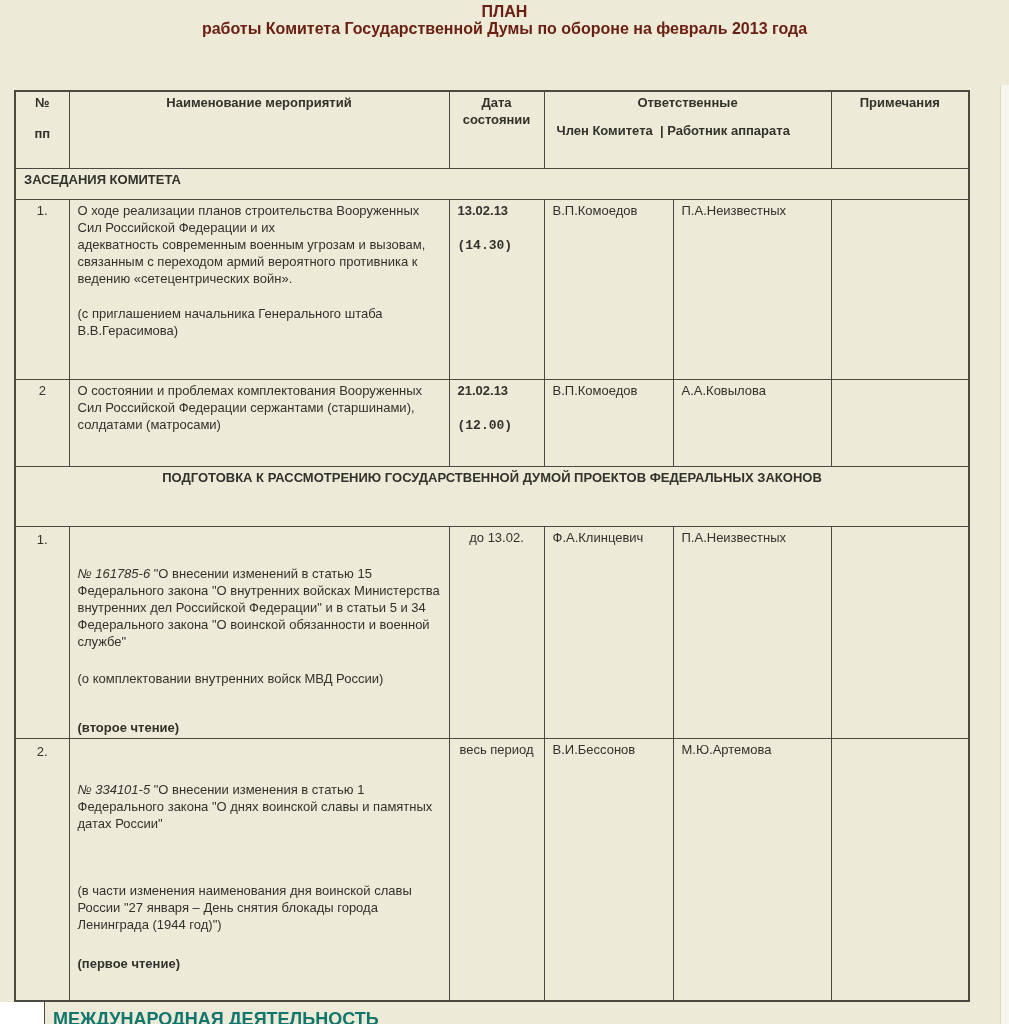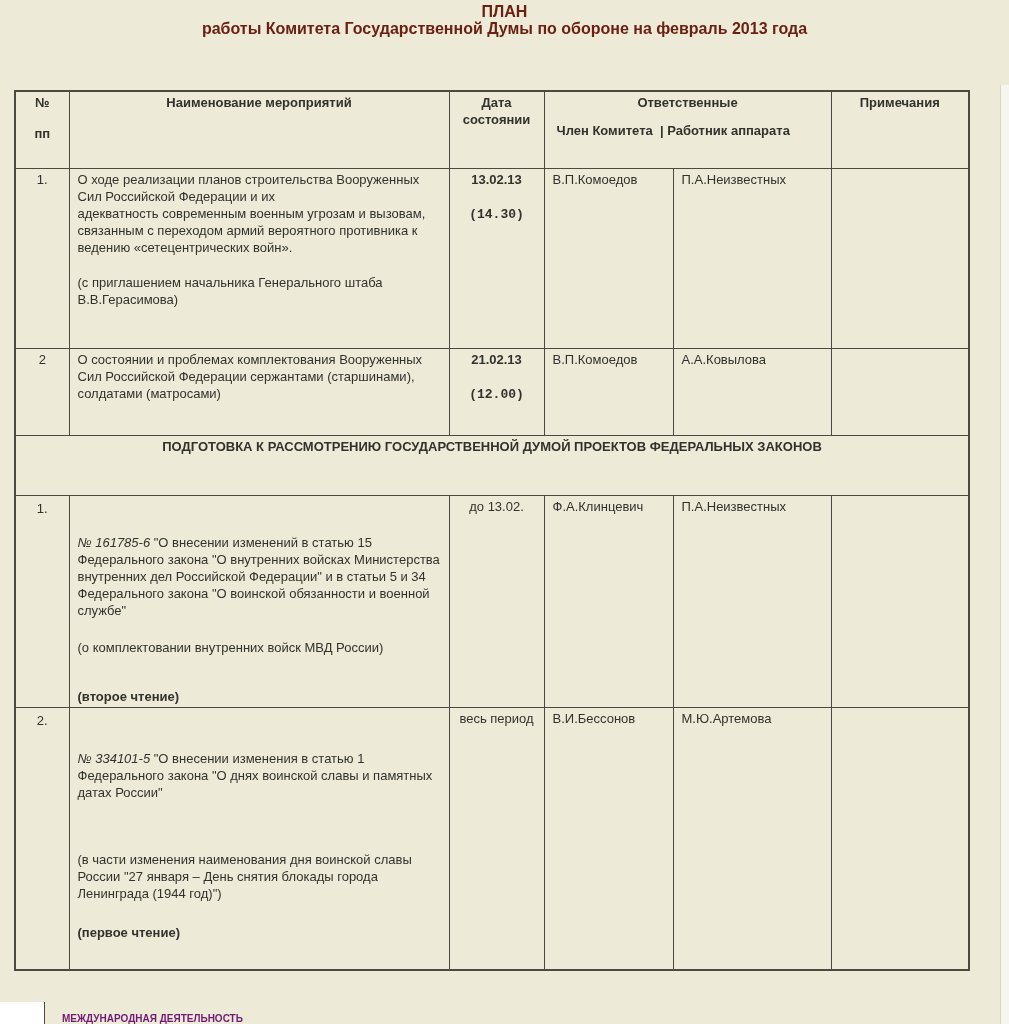--- a/index.html
+++ b/index.html
@@ -31,40 +31,40 @@
   .h-num .l2 { margin-top:14px; }
   .h-name { padding-top:16px; }
   .h-date { vertical-align:bottom; padding-bottom:3px; }
   .h-resp { padding-top:16px; }
   .h-resp .sub { margin-top:11px; text-align:left; padding-left:4px; font-weight:bold; }
   .h-notes { padding-top:16px; }
   td.section-row { font-weight:bold; padding:7px 4px 4px 4px; }
   td.section-row-center { font-weight:bold; text-align:center; vertical-align:bottom; padding-bottom:5px; }
   td.c-num { text-align:center; padding-top:6px; }
   td.c-name { padding:4px 8px 4px 10px; }
-  td.c-date { text-align:center; font-weight:bold; padding-top:12px; }
+  td.c-date { text-align:left; font-weight:bold; padding-top:12px; }
   td.c-date .time { margin-top:18px;font-family:Liberation Mono, monospace; }
   td.c-date2 { text-align:center; padding-top:4px; font-weight:normal; }
   td.c-person { padding-top:5px; padding-left:7px; }
   .para2 { margin-top:18px; }
   .bill-para { margin-top:36px; }
   .bill-para.r2 { margin-top:40px; }
   .bill-no { font-style:italic; }
   .subject { margin-top:20px; }
   .subject.r2 { margin-top:50px; }
   .reading { font-weight:bold; margin-top:32px; }
   .reading.r2 { margin-top:22px; }
   .bottom-corner {
     position:absolute; left:0; top:1002px; width:44px; height:22px;
     background:#ffffff; border-right:1px solid #4a4a40;
   }
   .bottom-partial {
-    position:absolute; left:58px; top:1002px; width:923px; height:22px;
-    overflow:hidden; font-weight:bold; font-size:10px; line-height:16px;
-    padding:9px 0 0 4px; box-sizing:border-box; color:#701a75;
+    position:absolute; left:49px; top:1002px; width:923px; height:22px;
+    overflow:hidden; font-weight:bold; font-size:18px; line-height:16px;
+    padding:9px 0 0 4px; box-sizing:border-box; color:#0f766e;
   }
   .right-strip {
     position:absolute; left:1000px; top:85px; width:9px; height:939px;
     background:#f7f6ee; border-left:1px solid #d9d6c4;
   }
 </style>
 </head>
 <body>
 
 <div class="screen">
@@ -95,20 +95,23 @@
           <div>Дата</div>
           <div>состоянии</div>
         </td>
         <td class="hc h-resp" colspan="2">
           <div>Ответственные</div>
           <div class="sub">Член Комитета &nbsp;| Работник аппарата</div>
         </td>
         <td class="hc h-notes">Примечания</td>
       </tr>
 
+      <tr style="height:31px">
+        <td class="section-row" colspan="6">ЗАСЕДАНИЯ КОМИТЕТА</td>
+      </tr>
 
       <tr style="height:180px">
         <td class="c-num">1.</td>
         <td class="c-name">
           <div>О ходе реализации планов строительства Вооруженных Сил Российской Федерации и их</div>
           <div>адекватность современным военным угрозам и вызовам, связанным с переходом армий вероятного противника к ведению «сетецентрических войн».</div>
           <div class="para2">(с приглашением начальника Генерального штаба В.В.Герасимова)</div>
         </td>
         <td class="c-date">
           <div>13.02.13</div>

